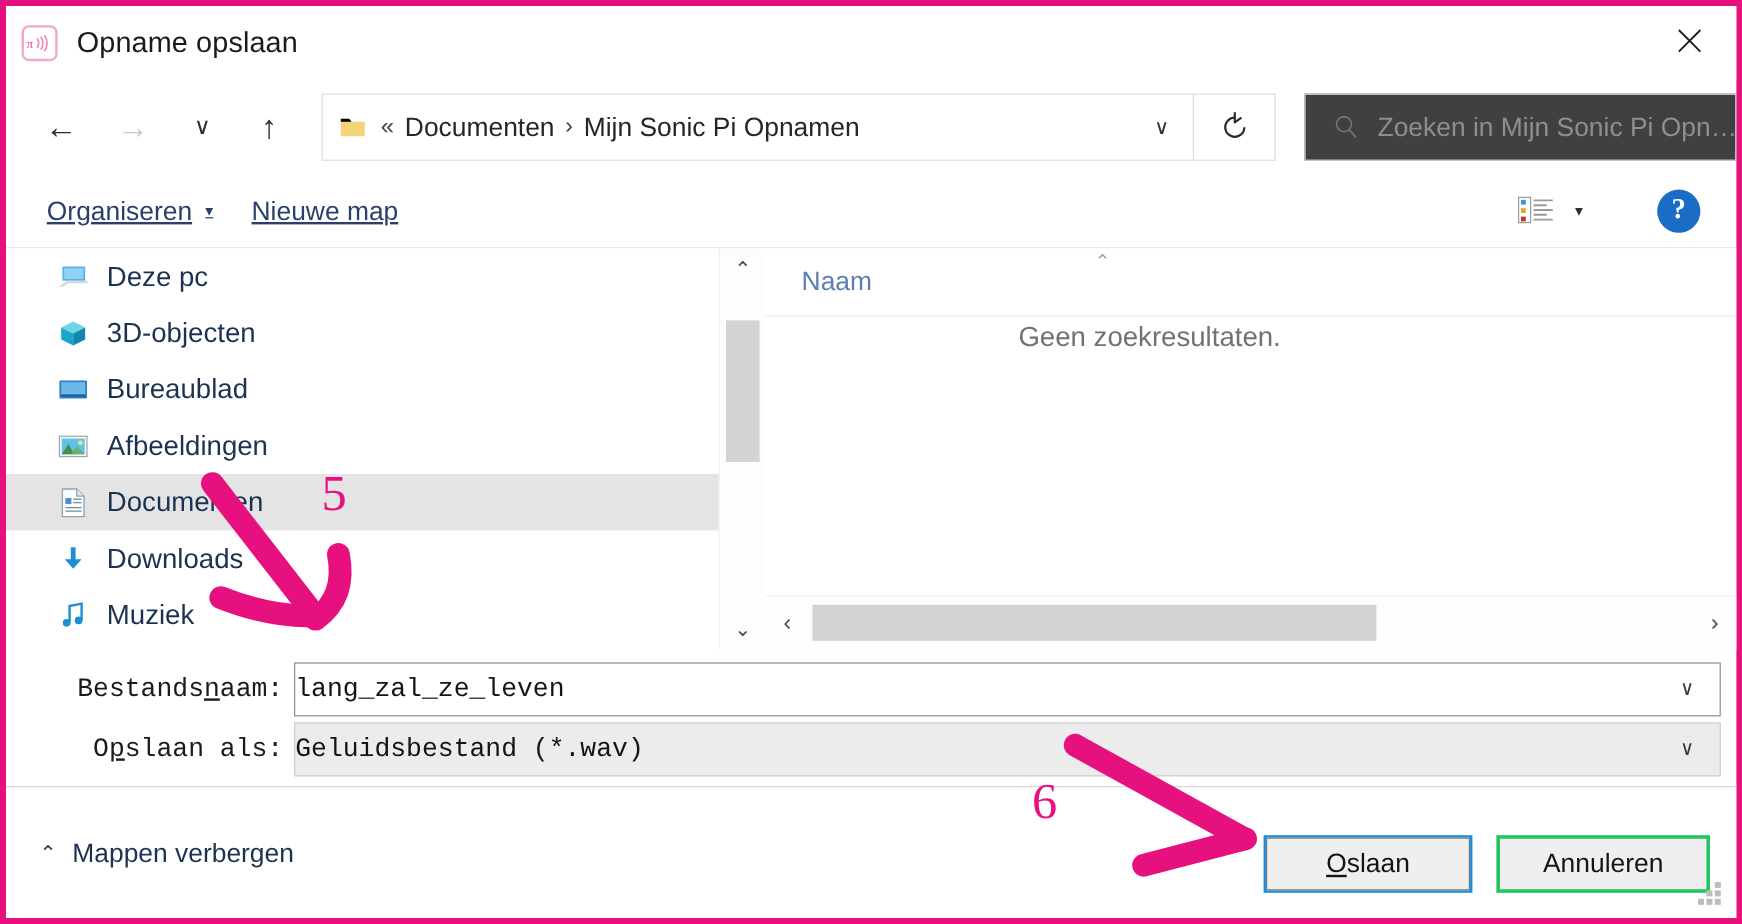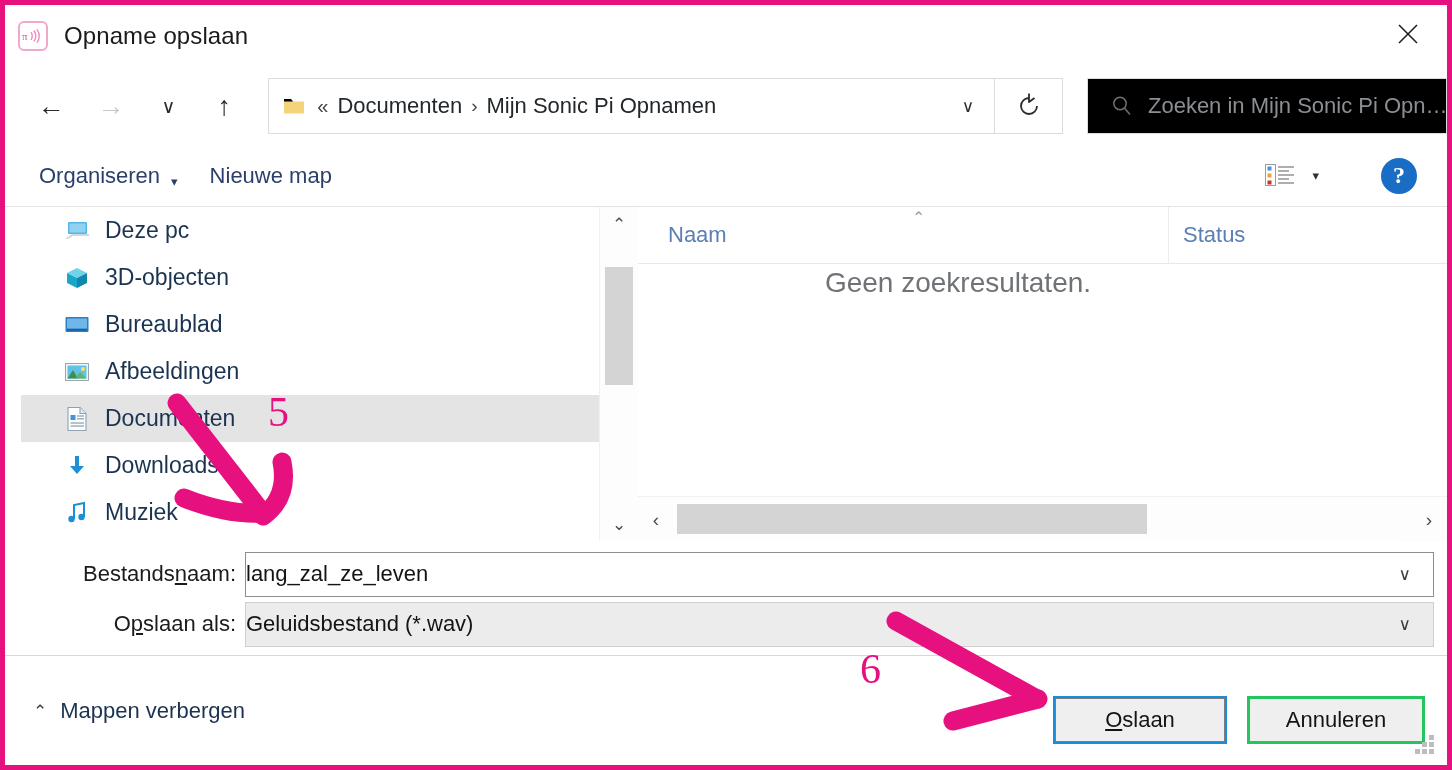--- a/index.html
+++ b/index.html
@@ -136,21 +136,21 @@
     cursor: pointer;
   }
 
   .searchbox {
     margin-left: 24px;
     width: 360px; height: 56px;
     border: 1px solid #dcdcdc;
     box-sizing: border-box;
     display: flex;
     align-items: center;
-    background: #000000;
+    background: #404040;
     cursor: text;
   }
   .search-ph {
     margin-left: 14px;
     font-size: 22px;
     color: #8b8f94;
     white-space: nowrap;
     overflow: hidden;
   }
 
@@ -163,22 +163,23 @@
     display: flex;
     align-items: center;
     border-bottom: 1px solid #e3e3e3;
     box-sizing: border-box;
   }
   .tb-item {
     font-size: 22px;
     color: #2a3f6b;
     cursor: pointer;
     display: flex;
-    align-items: flex-end;
+    align-items: center;
     white-space: nowrap;
+    text-decoration: underline;
   }
   .tb-organize { margin-left: 34px; }
   .tb-caret {
     margin-left: 11px;
     font-size: 13px;
     color: #2a3f6b;
   }
   .tb-newfolder { margin-left: 32px; }
   .tb-right {
     margin-left: auto;
@@ -217,21 +218,20 @@
   }
 
   
   .sidebar {
     position: absolute;
     left: 0; top: 0;
     width: 594px;
     height: 334px;
     overflow: hidden;
     background: #ffffff;
-    padding-left: 16px;
   }
   .tree-item {
     height: 47px;
     display: flex;
     align-items: center;
     font-size: 23px;
     color: #1b3350;
     cursor: pointer;
     padding-left: 42px;
     box-sizing: border-box;
@@ -308,21 +308,21 @@
     position: absolute;
     left: 274px; top: 1px;
     font-size: 16px;
     color: #9aa4ae;
   }
   .empty-msg {
     position: absolute;
     left: 0; top: 60px;
     width: 640px;
     text-align: center;
-    font-size: 28px;
+    font-size: 23px;
     color: #6f7276;
   }
 
   
   .hscroll {
     position: absolute;
     left: 633px; top: 289px;
     width: 809px;
     height: 45px;
     background: #fdfdfd;
@@ -352,20 +352,21 @@
     cursor: pointer;
   }
 
   
   .formarea {
     position: absolute;
     left: 0; top: 536px;
     width: 1394px;
     height: 114px;
     background: #ffffff;
+    font-family: Liberation Mono, monospace;
   }
   .form-row {
     position: absolute;
     left: 0;
     width: 1442px;
     height: 46px;
     display: flex;
     align-items: center;
   }
   .row-name { top: 10px; }
@@ -671,23 +672,20 @@
       <div class="sb-thumb"></div>
       <div class="sb-arrow" style="position:absolute;bottom:0;left:0">⌄</div>
     </div>
 
     <div class="filepane">
       <div class="col-head">
         <div class="col col-naam">
           <span class="sort-caret">⌃</span>
           <span>Naam</span>
         </div>
-        <div class="col col-status">
-          <span>Status</span>
-        </div>
       </div>
       <div class="empty-msg">Geen zoekresultaten.</div>
     </div>
 
     <div class="hscroll">
       <div class="hs-arrow">‹</div>
       <div class="hs-track">
         <div class="hs-thumb"></div>
       </div>
       <div class="hs-arrow">›</div>

